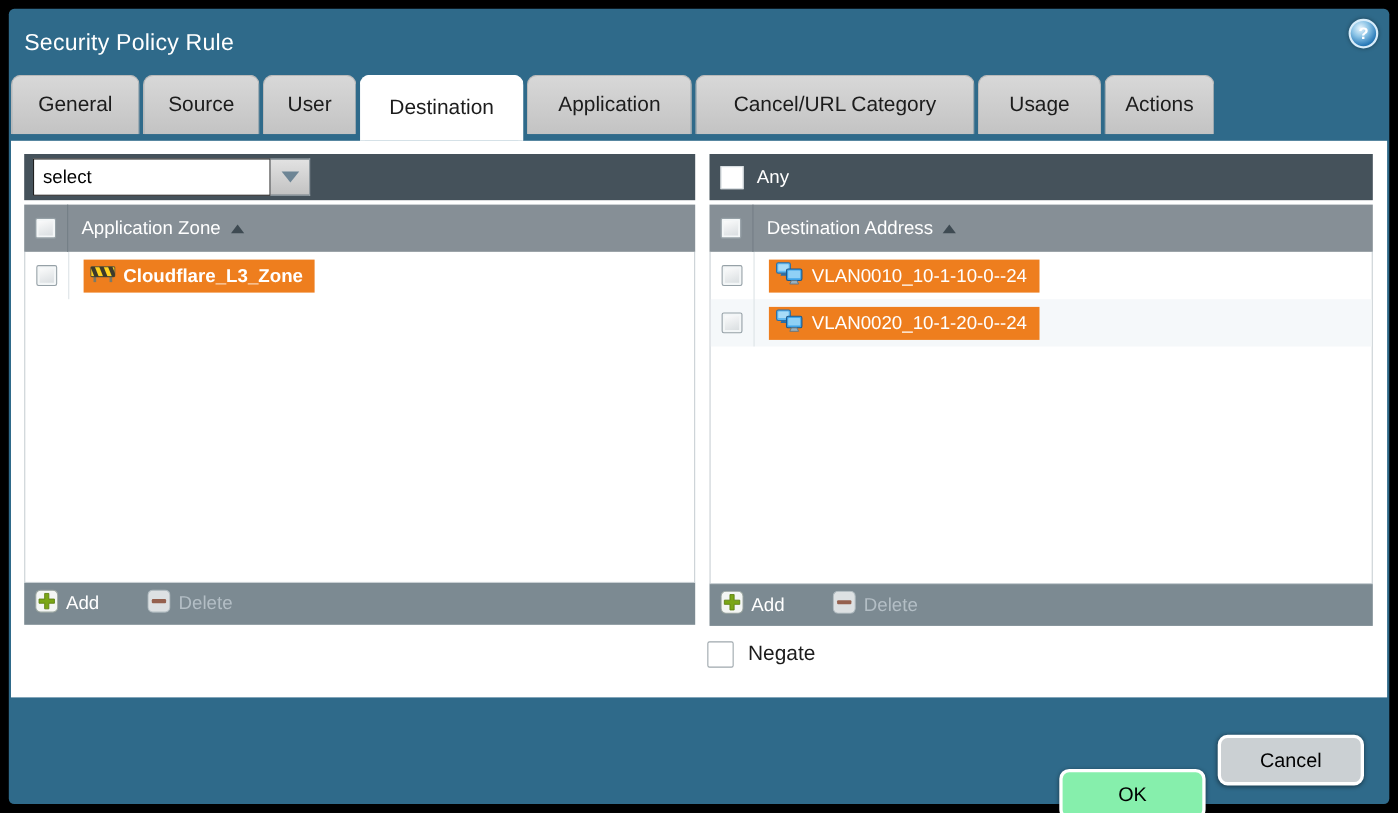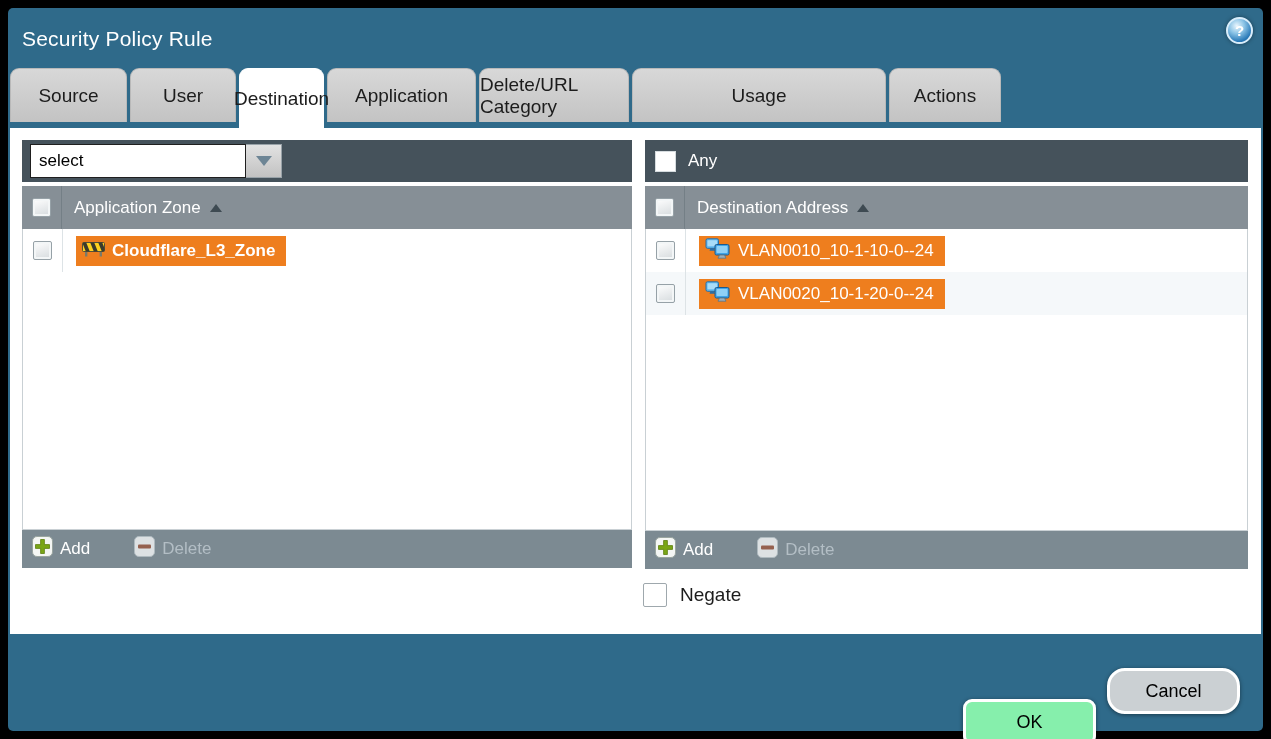--- a/index.html
+++ b/index.html
@@ -88,36 +88,37 @@
                  align-items:center; gap:13px; }
   .cb-negate { width:24px; height:24px; background:#fff; border:1px solid #9fa8ad;
                border-radius:2px; cursor:pointer; }
   .negate-label { font-size:19px; color:#1c1c1c; }
 
   .dlg-btn { position:absolute; top:660px; width:133px; height:46px;
              border:3px solid #fff; border-radius:9px; font-size:18px; color:#000;
              font-family:"Liberation Sans",sans-serif; display:flex; align-items:center;
              justify-content:center; cursor:pointer; box-shadow:0 1px 4px rgba(0,0,0,.45); }
   .btn-ok     { left:955px;  background:#86efac;margin-top:31px; }
-  .btn-cancel { left:1099px; background:#CBD0D3;border-radius:18px; }
+  .btn-cancel { left:1099px; background:#CBD0D3; }
 </style>
 </head>
 <body>
 
 <div class="dialog">
 
   <div class="dialog-title">Security Policy Rule</div>
   <div class="help-icon">?</div>
 
   <div class="tabstrip">
+    <div class="tab">General</div>
     <div class="tab">Source</div>
     <div class="tab">User</div>
     <div class="tab active">Destination</div>
     <div class="tab">Application</div>
-    <div class="tab">Delete/URL Category</div>
+    <div class="tab">Cancel/URL Category</div>
     <div class="tab">Usage</div>
     <div class="tab">Actions</div>
   </div>
 
   <div class="content">
 
     <div class="panel left">
       <div class="panel-top">
         <div class="combo">
           <input class="combo-input" value="select" style="">

